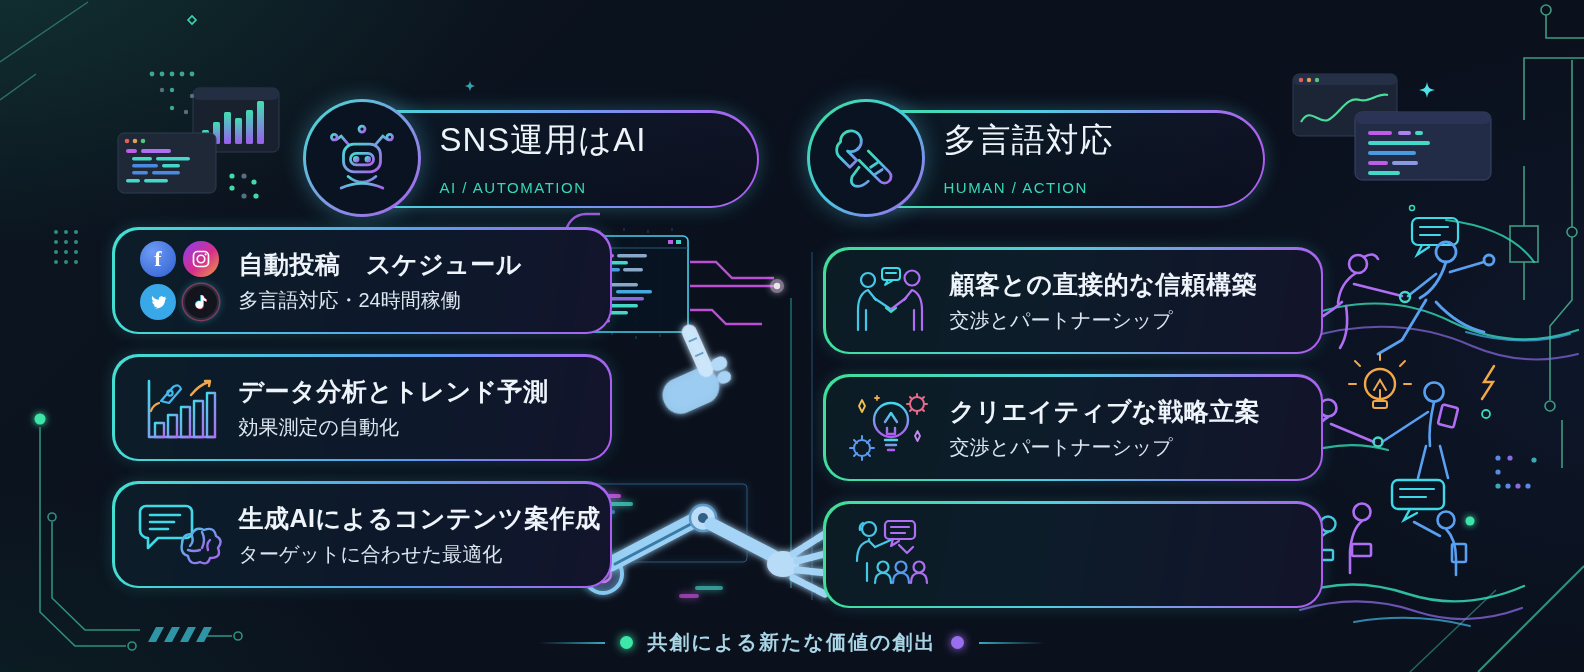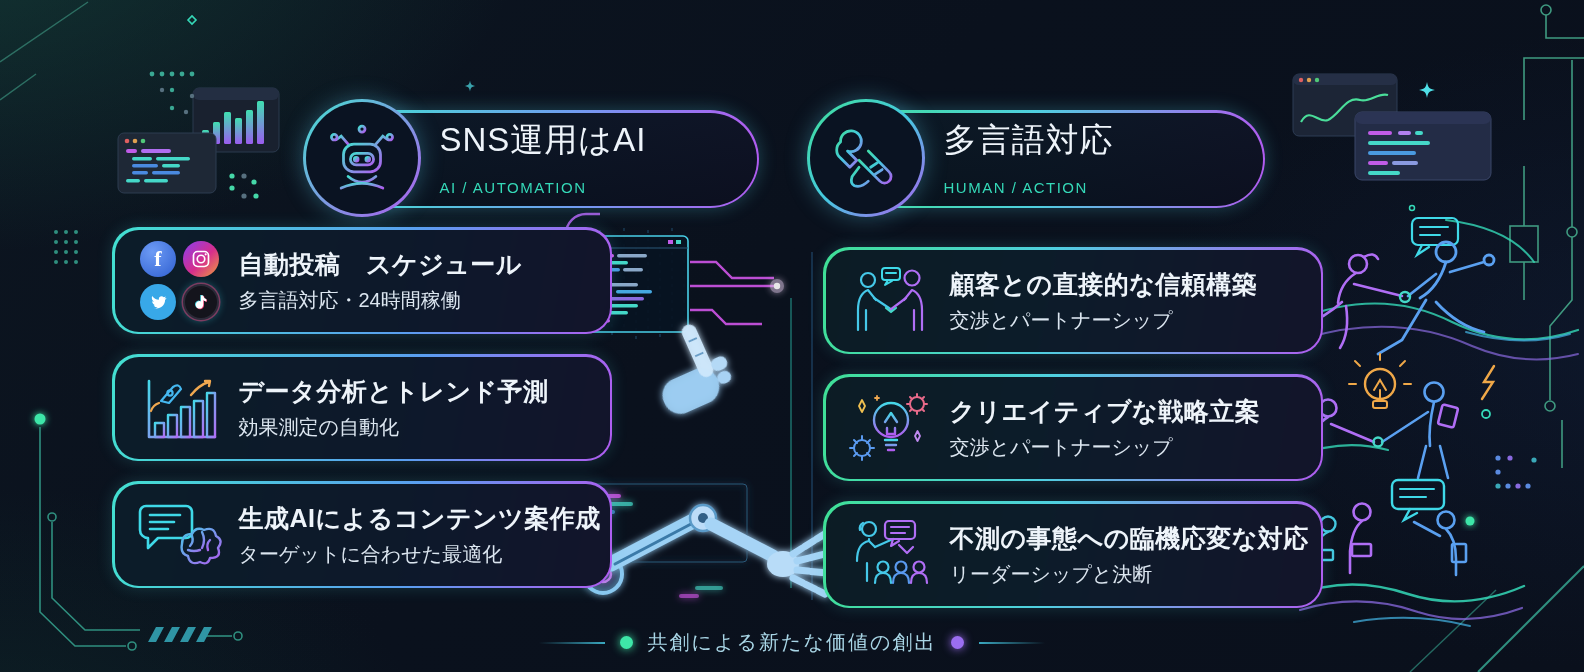--- a/index.html
+++ b/index.html
@@ -55,21 +55,21 @@
 
   
   .social-grid{display:grid;grid-template-columns:36px 36px;grid-gap:7px;}
   .soc{width:36px;height:36px;border-radius:50%;display:flex;align-items:center;justify-content:center;box-sizing:border-box;}
   .soc-fb{background:radial-gradient(circle at 35% 30%,#6d9bf5,#2f5fd0);color:#fff;font-weight:bold;font-size:22px;font-family:"Liberation Serif","DejaVu Serif",serif;}
   .soc-ig{background:linear-gradient(135deg,#8a3ff0 0%,#d62e8c 55%,#f0a13c 100%);}
   .soc-tw{background:#38a8e8;}
   .soc-tt{background:#14141c;border:2px solid #2a2a38;position:relative;box-shadow:0 0 0 1.5px rgba(230,60,120,.5),0 0 8px rgba(60,220,230,.45);}
 
   
-  .footer{position:absolute;bottom:16px;left:0;width:100%;display:flex;align-items:center;justify-content:center;gap:15px;z-index:3;}
+  .footer{position:absolute;bottom:16px;left:0;width:100%;display:flex;align-items:center;justify-content:center;gap:15px;z-index:3;font-weight:bold;}
   .f-line{width:66px;height:2px;}
   .f-line.left{background:linear-gradient(90deg,transparent,#3aa8c0);}
   .f-line.right{background:linear-gradient(90deg,#3aa8c0,transparent);}
   .f-dot{width:13px;height:13px;border-radius:50%;}
   .f-dot.green{background:#3ee6a8;box-shadow:0 0 10px #3ee6a8;}
   .f-dot.purple{background:#9b6ef0;box-shadow:0 0 10px #9b6ef0;}
   .f-text{font-size:20px;color:#a9d6e6;letter-spacing:2px;}
 </style>
 </head>
 <body>
@@ -660,24 +660,20 @@
           <g stroke="#5a9af0" stroke-width="2.2">
             <circle cx="52" cy="48" r="5.5"></circle>
               <path d="M44,64 q0,-10 8,-10 q8,0 8,10"></path>
           </g>
           <g stroke="#b06ef5" stroke-width="2.2">
             <circle cx="70" cy="48" r="5.5"></circle>
               <path d="M62,64 q0,-10 8,-10 q8,0 8,10"></path>
           </g>
         </svg>
       </div>
-      <div class="card-text">
-        <div class="card-title">不測の事態への臨機応変な対応</div>
-        <div class="card-sub">リーダーシップと決断</div>
-      </div>
     </div>
   </section>
 
   <footer class="footer">
     <span class="f-line left"></span>
     <span class="f-dot green"></span>
     <span class="f-text">共創による新たな価値の創出</span>
     <span class="f-dot purple"></span>
     <span class="f-line right"></span>
   </footer>

